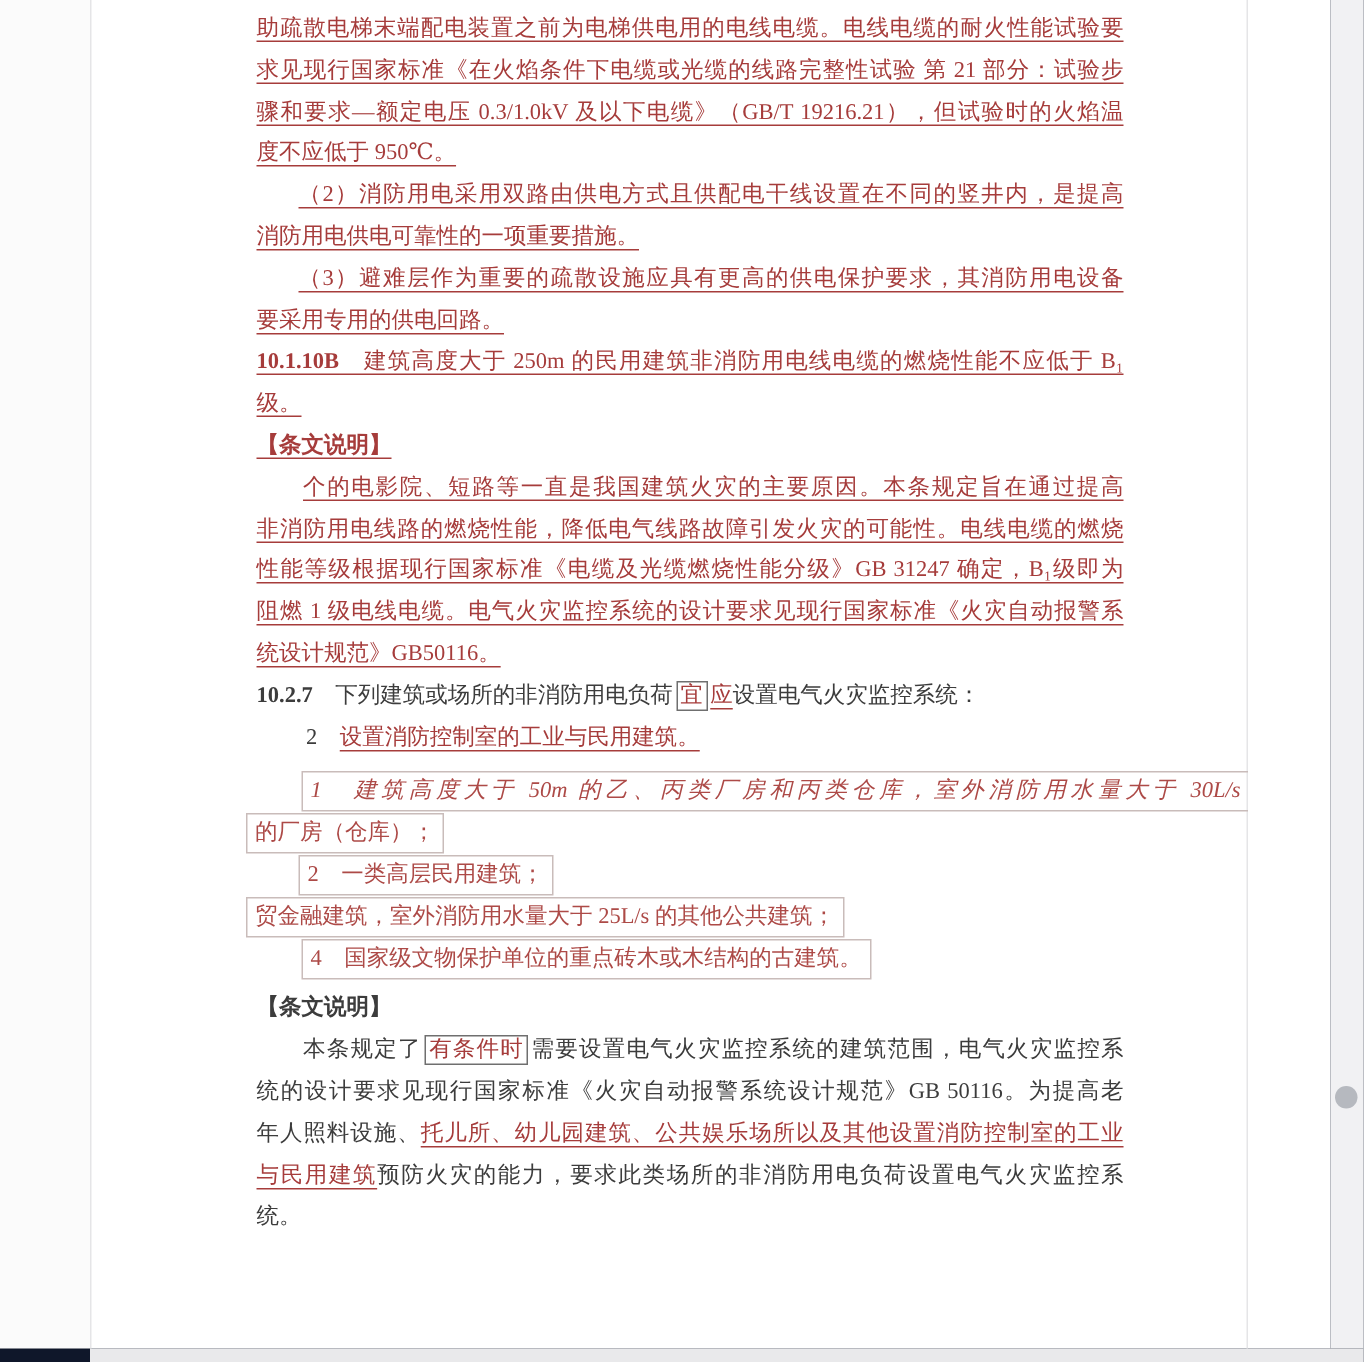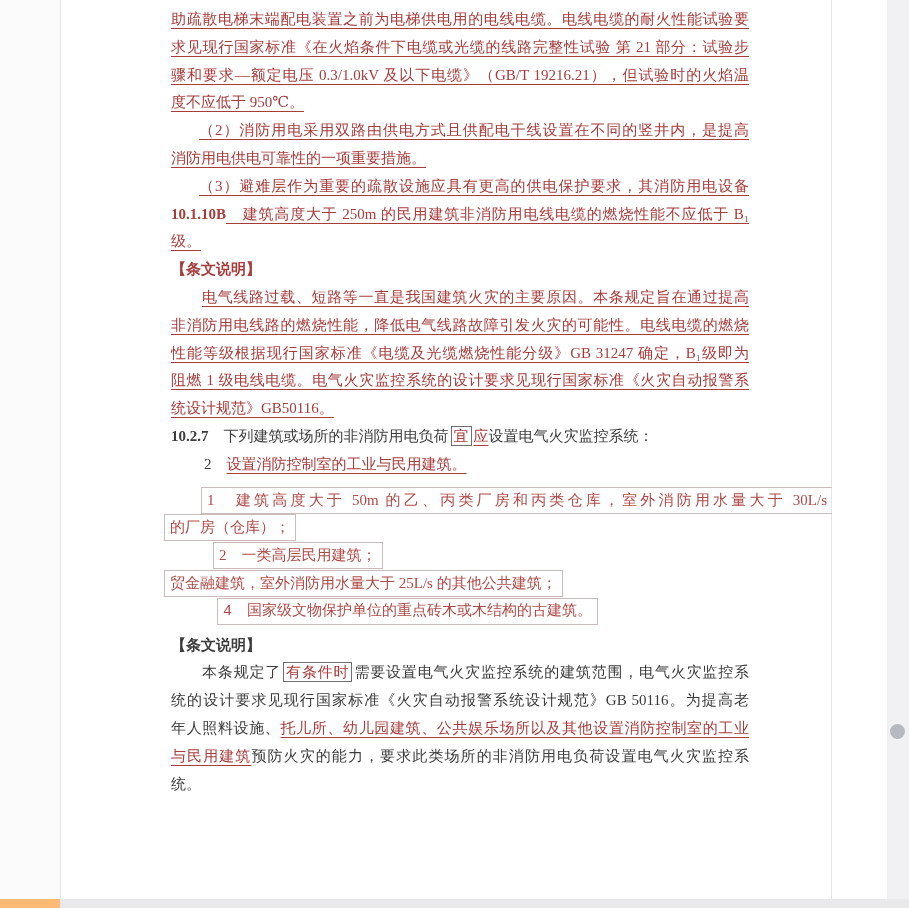--- a/index.html
+++ b/index.html
@@ -1,21 +1,21 @@
 <!DOCTYPE html>
 <html><head>
 <meta charset="utf-8">
 <style>
   html,body{margin:0;padding:0;}
   body{
     width:909px;height:908px;overflow:hidden;
     background:#ffffff;
     font-family:"Liberation Serif","DejaVu Serif",serif;
   }
-  .stage{position:relative;width:909px;height:908px;background:#fdba74;}
+  .stage{position:relative;width:909px;height:908px;background:#0f172a;}
   .left-strip{
     position:absolute;left:0;top:0;width:60px;height:899px;
     background:#fbfbfb;
   }
   .page{
     position:absolute;left:60px;top:0;width:772px;height:899px;
     background:#ffffff;
     border-left:1px solid #e5e5e7;border-right:1px solid #e5e5e7;
     box-sizing:border-box;
   }
@@ -45,20 +45,21 @@
   .seg-kb{color:#3c3c3c;font-weight:bold;}
   .seg-r{color:#ad4a47;}
   .seg-ru{
     color:#a63c3b;
     text-decoration:underline;
     text-underline-offset:4px;
     text-decoration-thickness:1px;
   }
   .seg-rub{
     color:#a63c3b;font-weight:bold;
+    text-decoration:underline;
     text-underline-offset:4px;
     text-decoration-thickness:1px;
   }
   .seg-rbox{
     color:#a63c3b;
     border:1px solid #6f6f6f;
     padding:1px 2px;margin:0 2px;
   }
   
   .boxwrap{
@@ -80,35 +81,36 @@
 
   <div class="page">
     <div class="textblock" id="doc">
         <div class="line fill"><span class="seg-ru">助疏散电梯末端配电装置之前为电梯供电用的电线电缆。电线电缆的耐火性能试验要</span></div>
         <div class="line fill"><span class="seg-ru">求见现行国家标准《在火焰条件下电缆或光缆的线路完整性试验 第 21 部分：试验步</span></div>
         <div class="line fill"><span class="seg-ru">骤和要求—额定电压 0.3/1.0kV 及以下电缆》（GB/T 19216.21），但试验时的火焰温</span></div>
         <div class="line"><span class="seg-ru">度不应低于 950℃。</span></div>
         <div class="line fill" style="text-indent: 28px;"><span class="seg-ru">（2）消防用电采用双路由供电方式且供配电干线设置在不同的竖井内，是提高</span></div>
         <div class="line"><span class="seg-ru">消防用电供电可靠性的一项重要措施。</span></div>
         <div class="line fill" style="text-indent: 28px;"><span class="seg-ru">（3）避难层作为重要的疏散设施应具有更高的供电保护要求，其消防用电设备</span></div>
+        <div class="line"><span class="seg-ru">要采用专用的供电回路。</span></div>
         <div class="line fill"><span class="seg-rub">10.1.10B</span><span class="seg-ru">　建筑高度大于 250m 的民用建筑非消防用电线电缆的燃烧性能不应低于 B₁</span></div>
         <div class="line"><span class="seg-ru">级。</span></div>
         <div class="line"><span class="seg-rub">【条文说明】</span></div>
-        <div class="line fill" style="text-indent: 31px;"><span class="seg-ru">电气线路过载、短路等一直是我国建筑火灾的主要原因。本条规定旨在通过提高</span></div>
+        <div class="line fill" style="text-indent: 31px;"><span class="seg-ru">个的电影院、短路等一直是我国建筑火灾的主要原因。本条规定旨在通过提高</span></div>
         <div class="line fill"><span class="seg-ru">非消防用电线路的燃烧性能，降低电气线路故障引发火灾的可能性。电线电缆的燃烧</span></div>
         <div class="line fill"><span class="seg-ru">性能等级根据现行国家标准《电缆及光缆燃烧性能分级》GB 31247 确定，B₁级即为</span></div>
         <div class="line fill"><span class="seg-ru">阻燃 1 级电线电缆。电气火灾监控系统的设计要求见现行国家标准《火灾自动报警系</span></div>
         <div class="line"><span class="seg-ru">统设计规范》GB50116。</span></div>
         <div class="line"><span class="seg-kb">10.2.7</span><span class="seg-k">　下列建筑或场所的非消防用电负荷</span><span class="seg-rbox">宜</span><span class="seg-ru">应</span><span class="seg-k">设置电气火灾监控系统：</span></div>
         <div class="line" style="text-indent: 33px;"><span class="seg-k">2　</span><span class="seg-ru">设置消防控制室的工业与民用建筑。</span></div>
-        <div class="line" style="margin-top: 8px;"><span class="boxwrap bfill" style="margin-left: 30px; width: 632px;"><span class="seg-r">1　建筑高度大于 50m 的乙、丙类厂房和丙类仓库，室外消防用水量大于 30L/s</span></span></div>
+        <div class="line" style="margin-top: 8px; font-style: italic;"><span class="boxwrap bfill" style="margin-left: 30px; width: 632px;"><span class="seg-r">1　建筑高度大于 50m 的乙、丙类厂房和丙类仓库，室外消防用水量大于 30L/s</span></span></div>
         <div class="line"><span class="boxwrap" style="margin-left: -7px;"><span class="seg-r">的厂房（仓库）；</span></span></div>
-        <div class="line"><span class="boxwrap" style="margin-left: 42px;"><span class="seg-r">2　一类高层民用建筑；</span></span></div>
+        <div class="line"><span class="boxwrap" style="margin-left: 28px;"><span class="seg-r">2　一类高层民用建筑；</span></span></div>
         <div class="line"><span class="boxwrap" style="margin-left: -7px;"><span class="seg-r">贸金融建筑，室外消防用水量大于 25L/s 的其他公共建筑；</span></span></div>
-        <div class="line"><span class="boxwrap" style="margin-left: 46px; font-family: Liberation Mono, monospace;"><span class="seg-r">4　国家级文物保护单位的重点砖木或木结构的古建筑。</span></span></div>
+        <div class="line"><span class="boxwrap" style="margin-left: 30px;"><span class="seg-r">4　国家级文物保护单位的重点砖木或木结构的古建筑。</span></span></div>
         <div class="line" style="margin-top: 6px;"><span class="seg-kb">【条文说明】</span></div>
         <div class="line fill" style="text-indent: 31px;"><span class="seg-k">本条规定了</span><span class="seg-rbox">有条件时</span><span class="seg-k">需要设置电气火灾监控系统的建筑范围，电气火灾监控系</span></div>
         <div class="line fill"><span class="seg-k">统的设计要求见现行国家标准《火灾自动报警系统设计规范》GB 50116。为提高老</span></div>
         <div class="line fill"><span class="seg-k">年人照料设施、</span><span class="seg-ru">托儿所、幼儿园建筑、公共娱乐场所以及其他设置消防控制室的工业</span></div>
         <div class="line fill"><span class="seg-ru">与民用建筑</span><span class="seg-k">预防火灾的能力，要求此类场所的非消防用电负荷设置电气火灾监控系</span></div>
         <div class="line"><span class="seg-k">统。</span></div>
       </div>
   </div>
 
   <div class="right-strip"></div>

